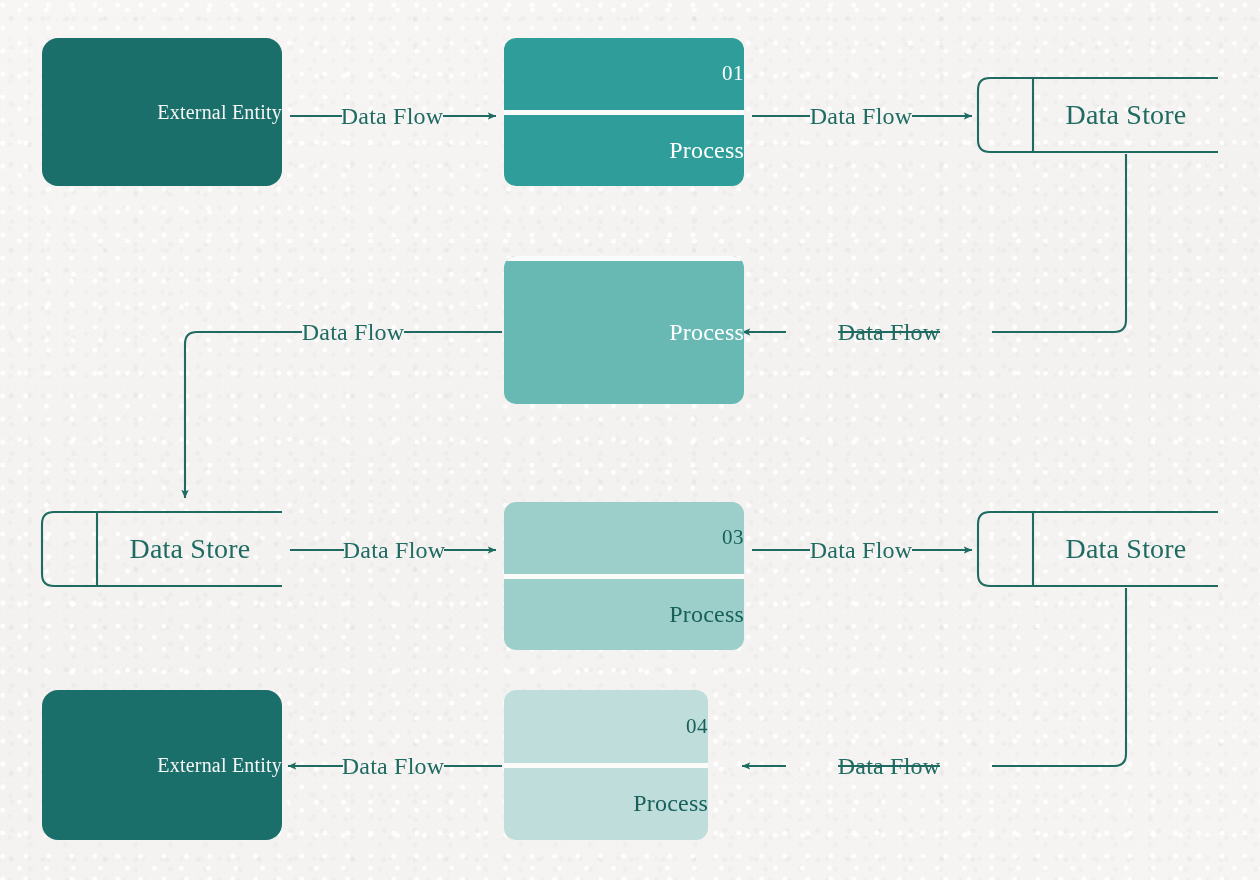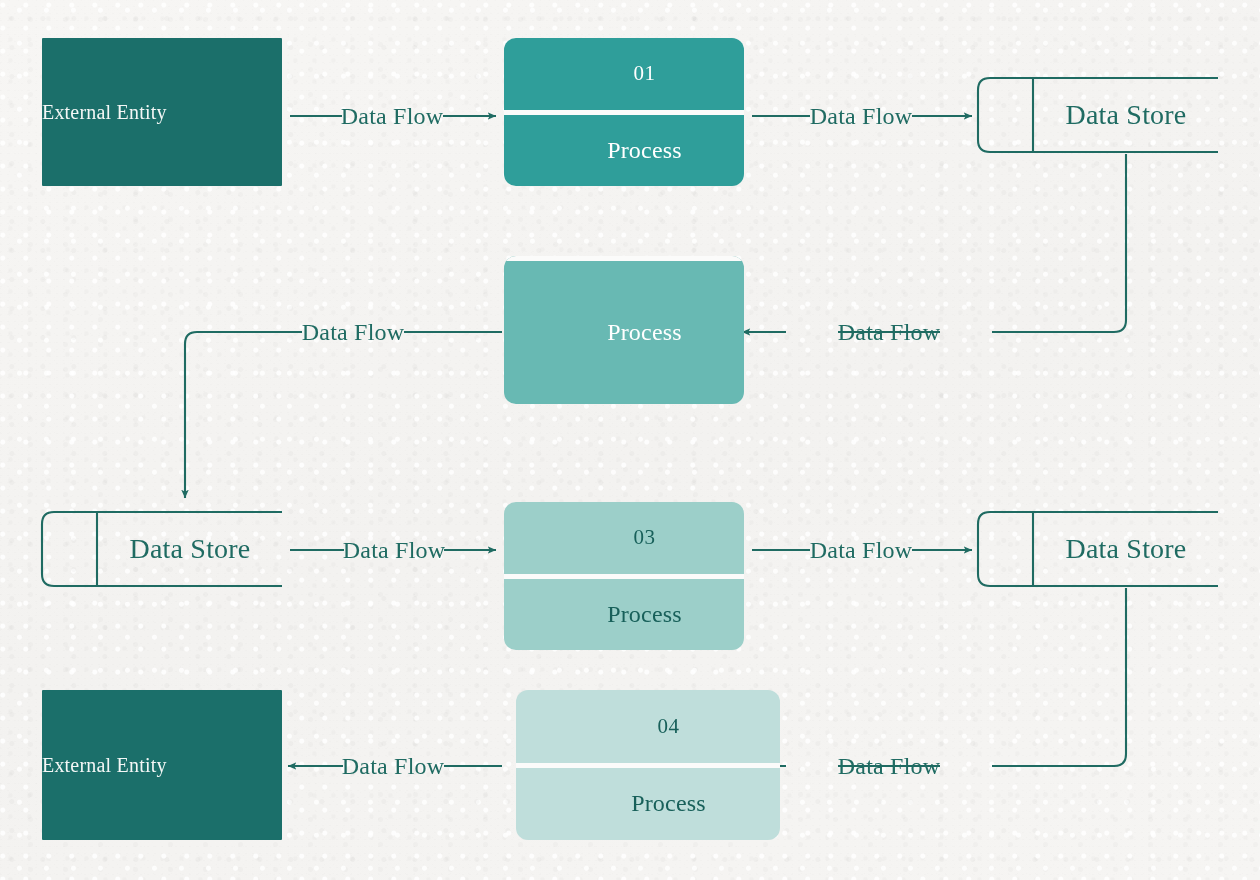--- a/index.html
+++ b/index.html
@@ -33,42 +33,42 @@
     top: 0;
     width: 1260px;
     height: 880px;
   }
   .node {
     position: absolute;
     box-sizing: border-box;
   }
   
   .entity {
-    border-radius: 1px;
+    border-radius: 16px;
     display: flex;
     align-items: center;
-    justify-content: flex-start;
+    justify-content: flex-end;
   }
   .entity-label {
     font-size: 20px;
     letter-spacing: 0.2px;
     white-space: nowrap;
   }
   
   .process {
     border-radius: 12px;
     display: flex;
     flex-direction: column;
     overflow: hidden;
   }
   .process-num-cell, .process-name-cell {
     flex: 1 1 50%;
     display: flex;
     align-items: center;
-    justify-content: center;
+    justify-content: flex-end;
     margin-left: 41px;
   }
   .process-divider {
     height: 5px;
     flex: 0 0 5px;
     background: #fbfbfa;
   }
   .process-num {
     font-size: 21px;
     letter-spacing: 0.5px;
@@ -180,21 +180,21 @@
     <div class="process-divider"></div>
     <div class="process-name-cell">
       <span class="process-name" style="color:#18605a;">Process</span>
     </div>
   </div>
 
   <div class="store-label" style="left:1126px; top:549px; color:#1f6b62;">
     <span>Data Store</span>
   </div>
 
-  <div class="node process" style="left:516px; top:690px; width:264px; height:150px; background:#bfdedb;">
+  <div class="node process" style="left:504px; top:690px; width:204px; height:150px; background:#bfdedb;">
     <div class="process-num-cell">
       <span class="process-num" style="color:#18605a;">04</span>
     </div>
     <div class="process-divider"></div>
     <div class="process-name-cell">
       <span class="process-name" style="color:#18605a;">Process</span>
     </div>
   </div>
 
   <div class="node entity" style="left:42px; top:690px; width:240px; height:150px; background:#1b6f6a;">

